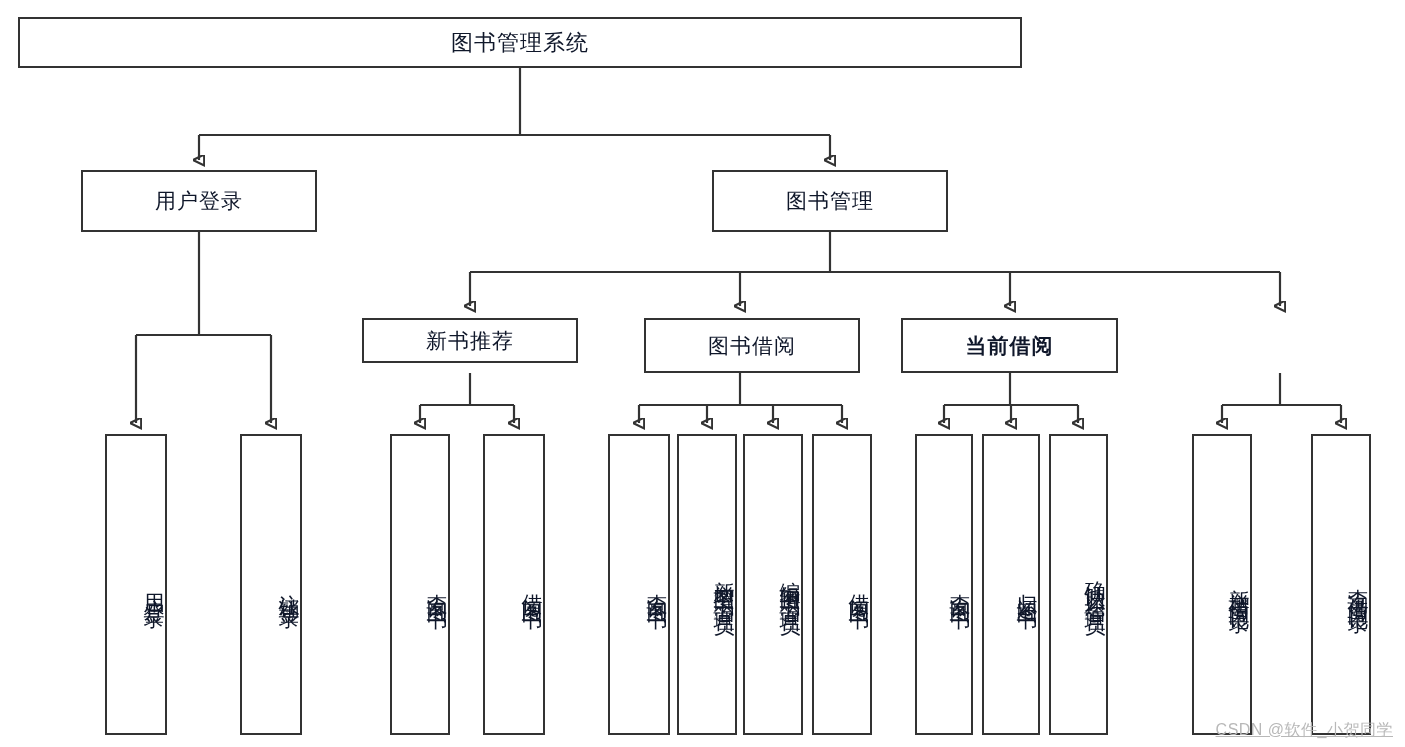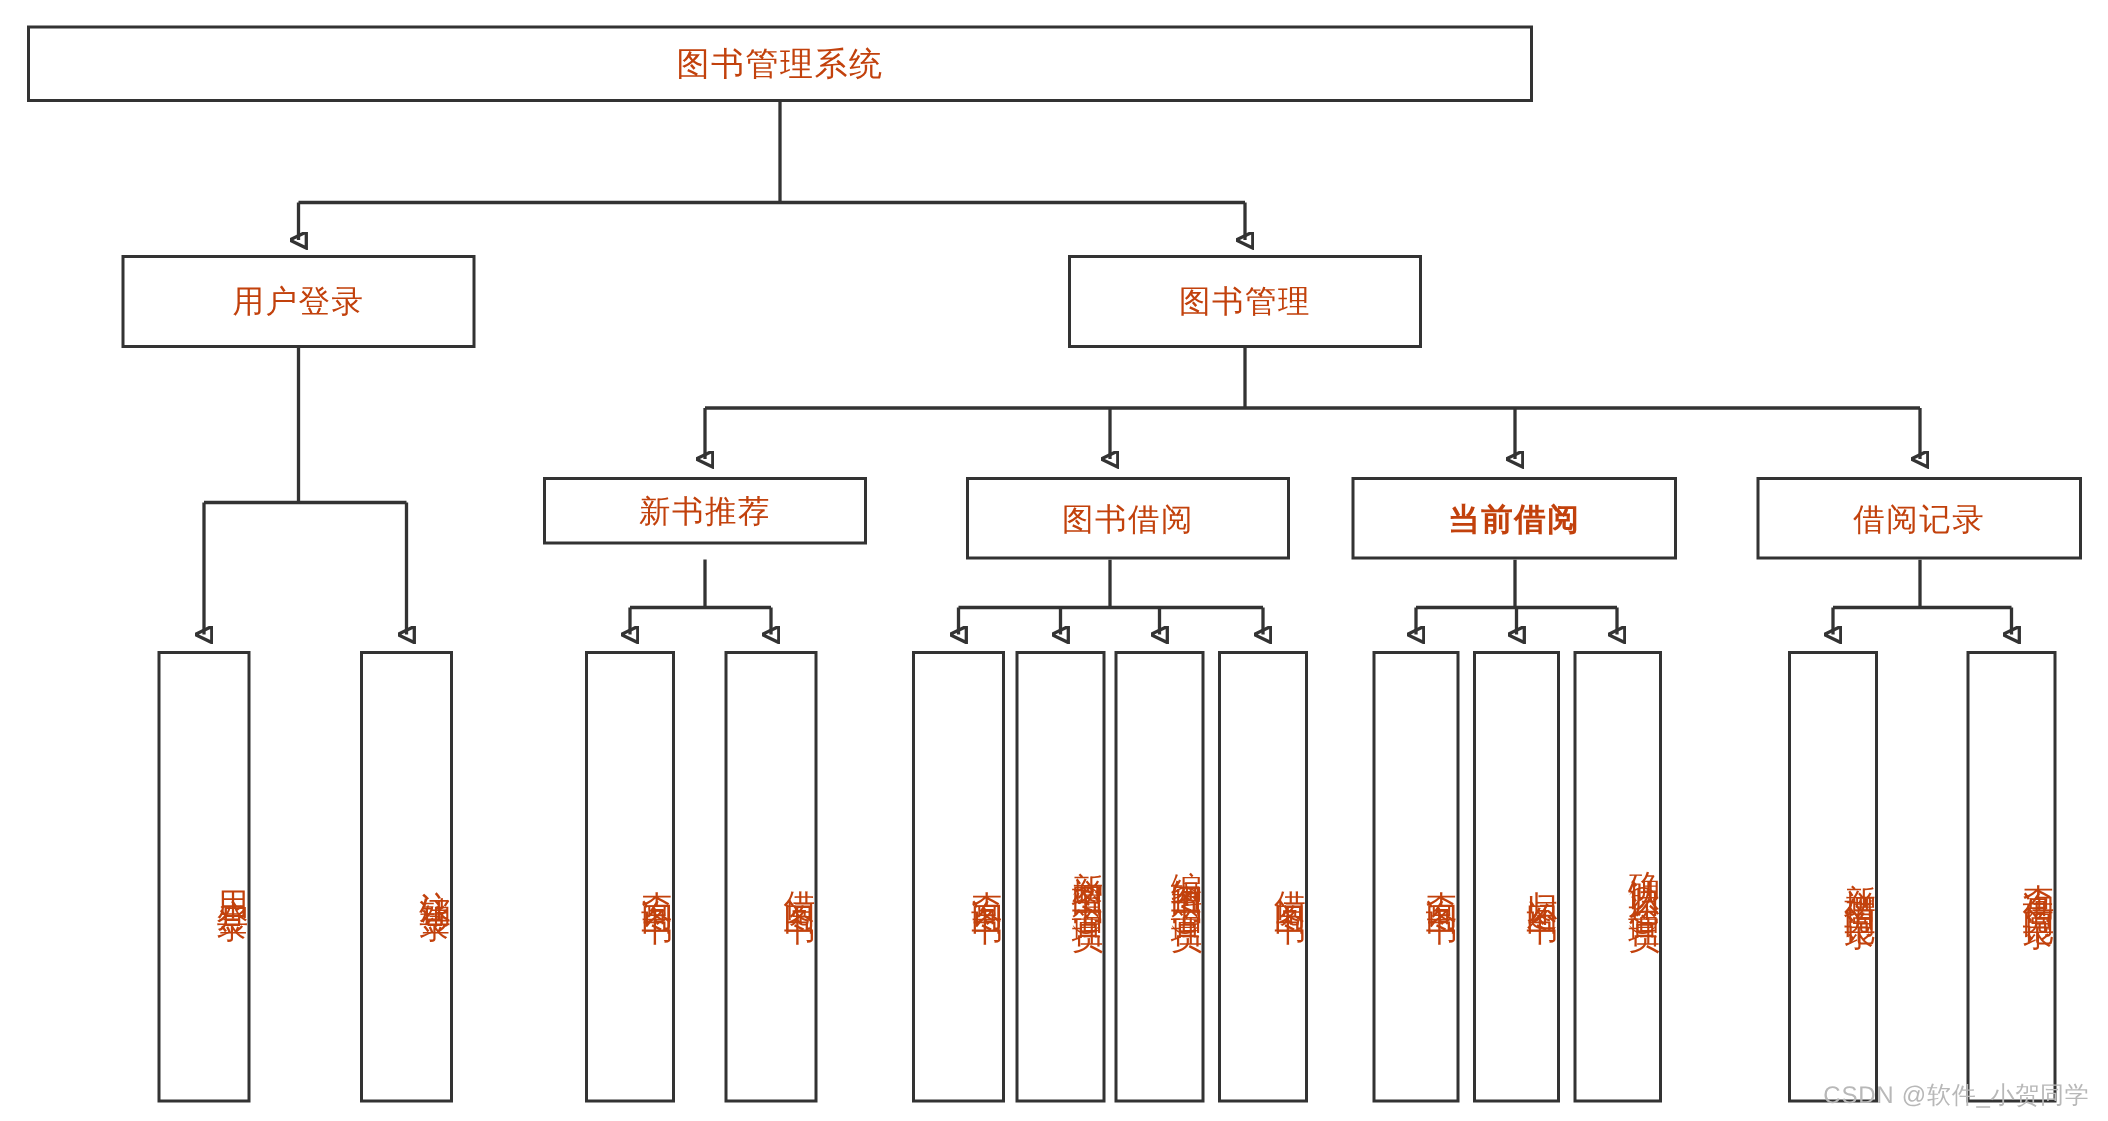--- a/index.html
+++ b/index.html
@@ -21,21 +21,21 @@
   }
   
   .node {
     position: absolute;
     box-sizing: border-box;
     border: 2px solid #333333;
     background: #ffffff;
     display: flex;
     align-items: center;
     justify-content: center;
-    color: #c2410c;
+    color: #0f172a;
   }
   .node.horiz {
     font-size: 21px;
     letter-spacing: 1px;
   }
   .node.vert {
     writing-mode: vertical-rl;
     text-orientation: upright;
     font-size: 21px;
     letter-spacing: 5px;
@@ -68,20 +68,21 @@
   }
   
   #watermark {
     position: absolute;
     right: 12px;
     bottom: 6px;
     font-size: 16px;
     color: #b8b8b8;
     letter-spacing: 0.5px;
     white-space: nowrap;
+    text-decoration: underline;
   }
 </style>
 </head>
 <body>
 
 <div id="canvas">
 
   <svg id="wires" viewBox="0 0 1405 747">
     <defs>
       <marker id="arrow" markerWidth="12" markerHeight="12" refX="5.4" refY="6" orient="auto" markerUnits="userSpaceOnUse">
@@ -147,23 +148,20 @@
   </div>
 
   <div class="node horiz" style="left:632px; top:318px; width:216px; height:55px;margin-left:12px;">
     <span>图书借阅</span>
   </div>
 
   <div class="node horiz" style="left:901px; top:318px; width:217px; height:55px;font-weight:bold;">
     <span>当前借阅</span>
   </div>
 
-  <div class="node horiz" style="left:1171px; top:318px; width:217px; height:55px;">
-    <span>借阅记录</span>
-  </div>
 
   <div class="node vert" style="left:105px; top:434px; width:62px; height:301px;">
     <span class="vlabel">用户登录</span>
   </div>
 
   <div class="node vert" style="left:240px; top:434px; width:62px; height:301px;">
     <span class="vlabel">注销登录</span>
   </div>
 
   <div class="node vert" style="left:390px; top:434px; width:60px; height:301px;">

